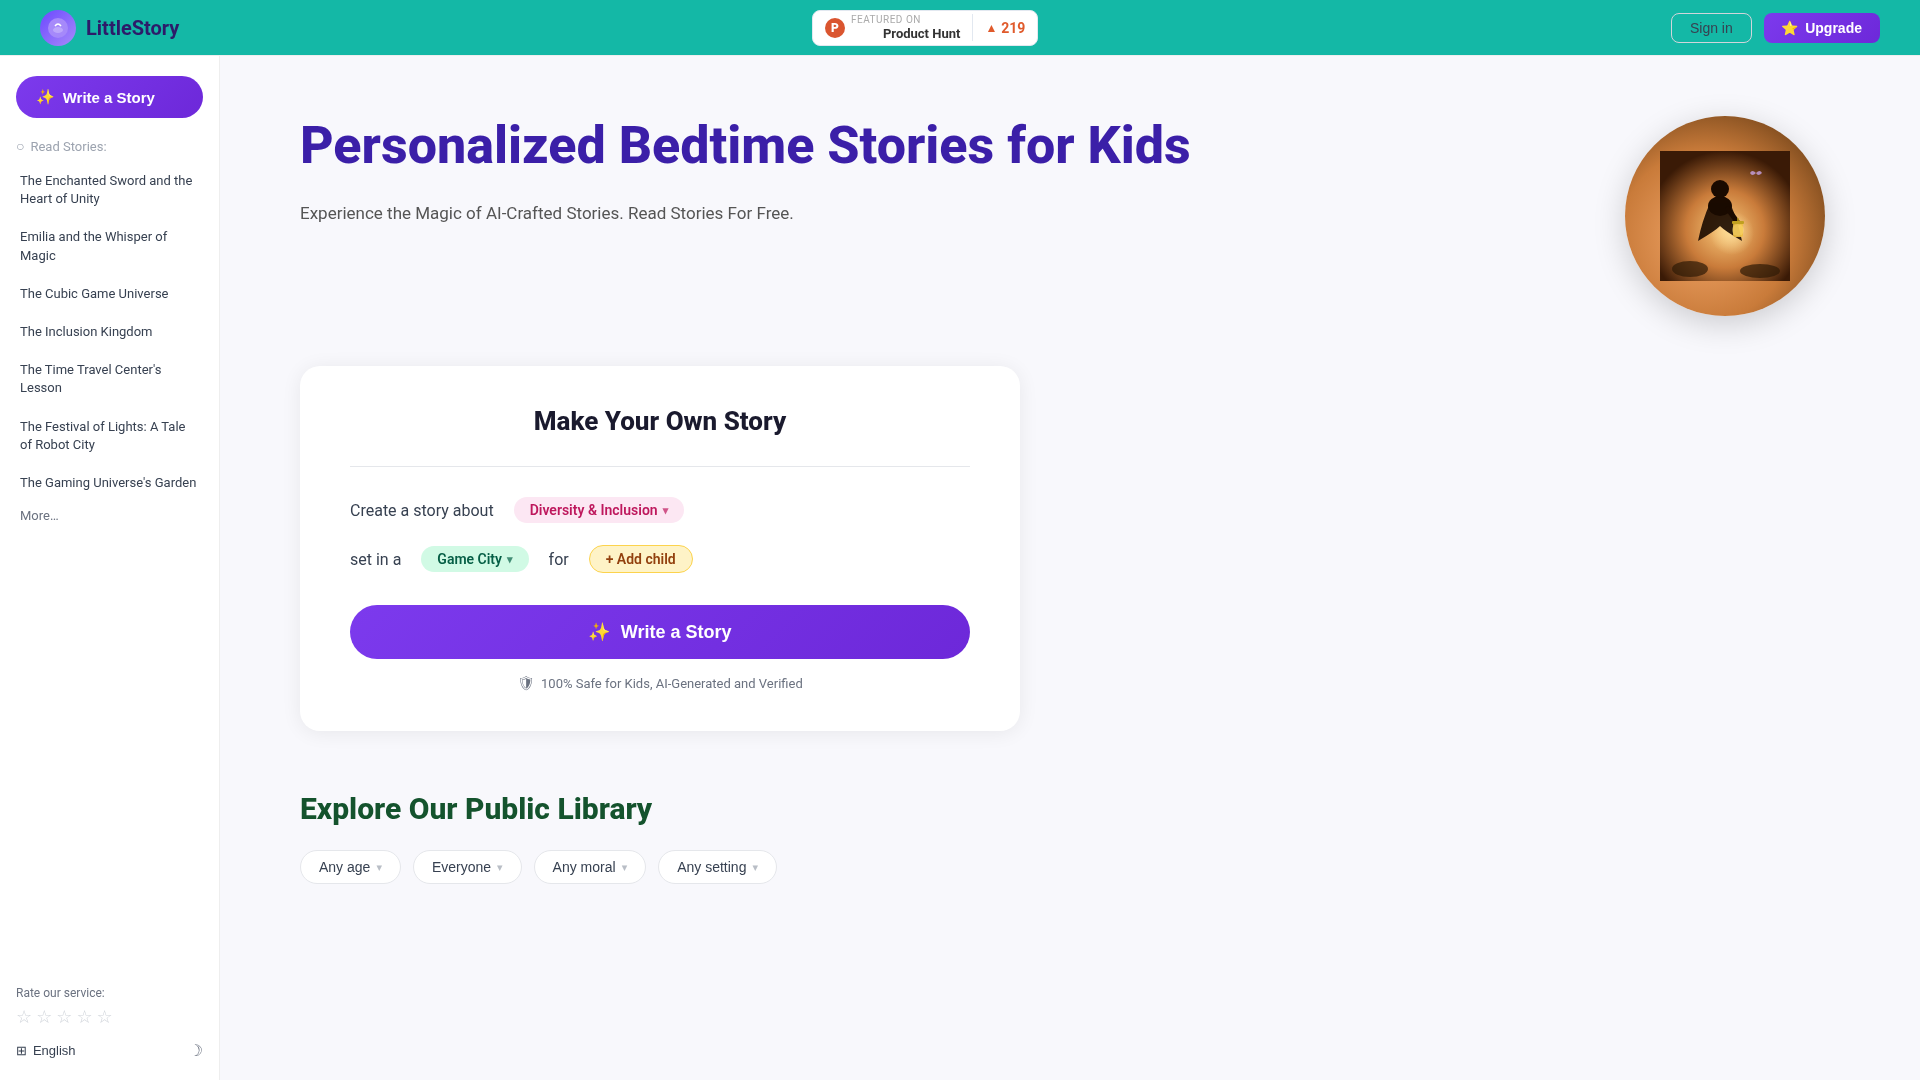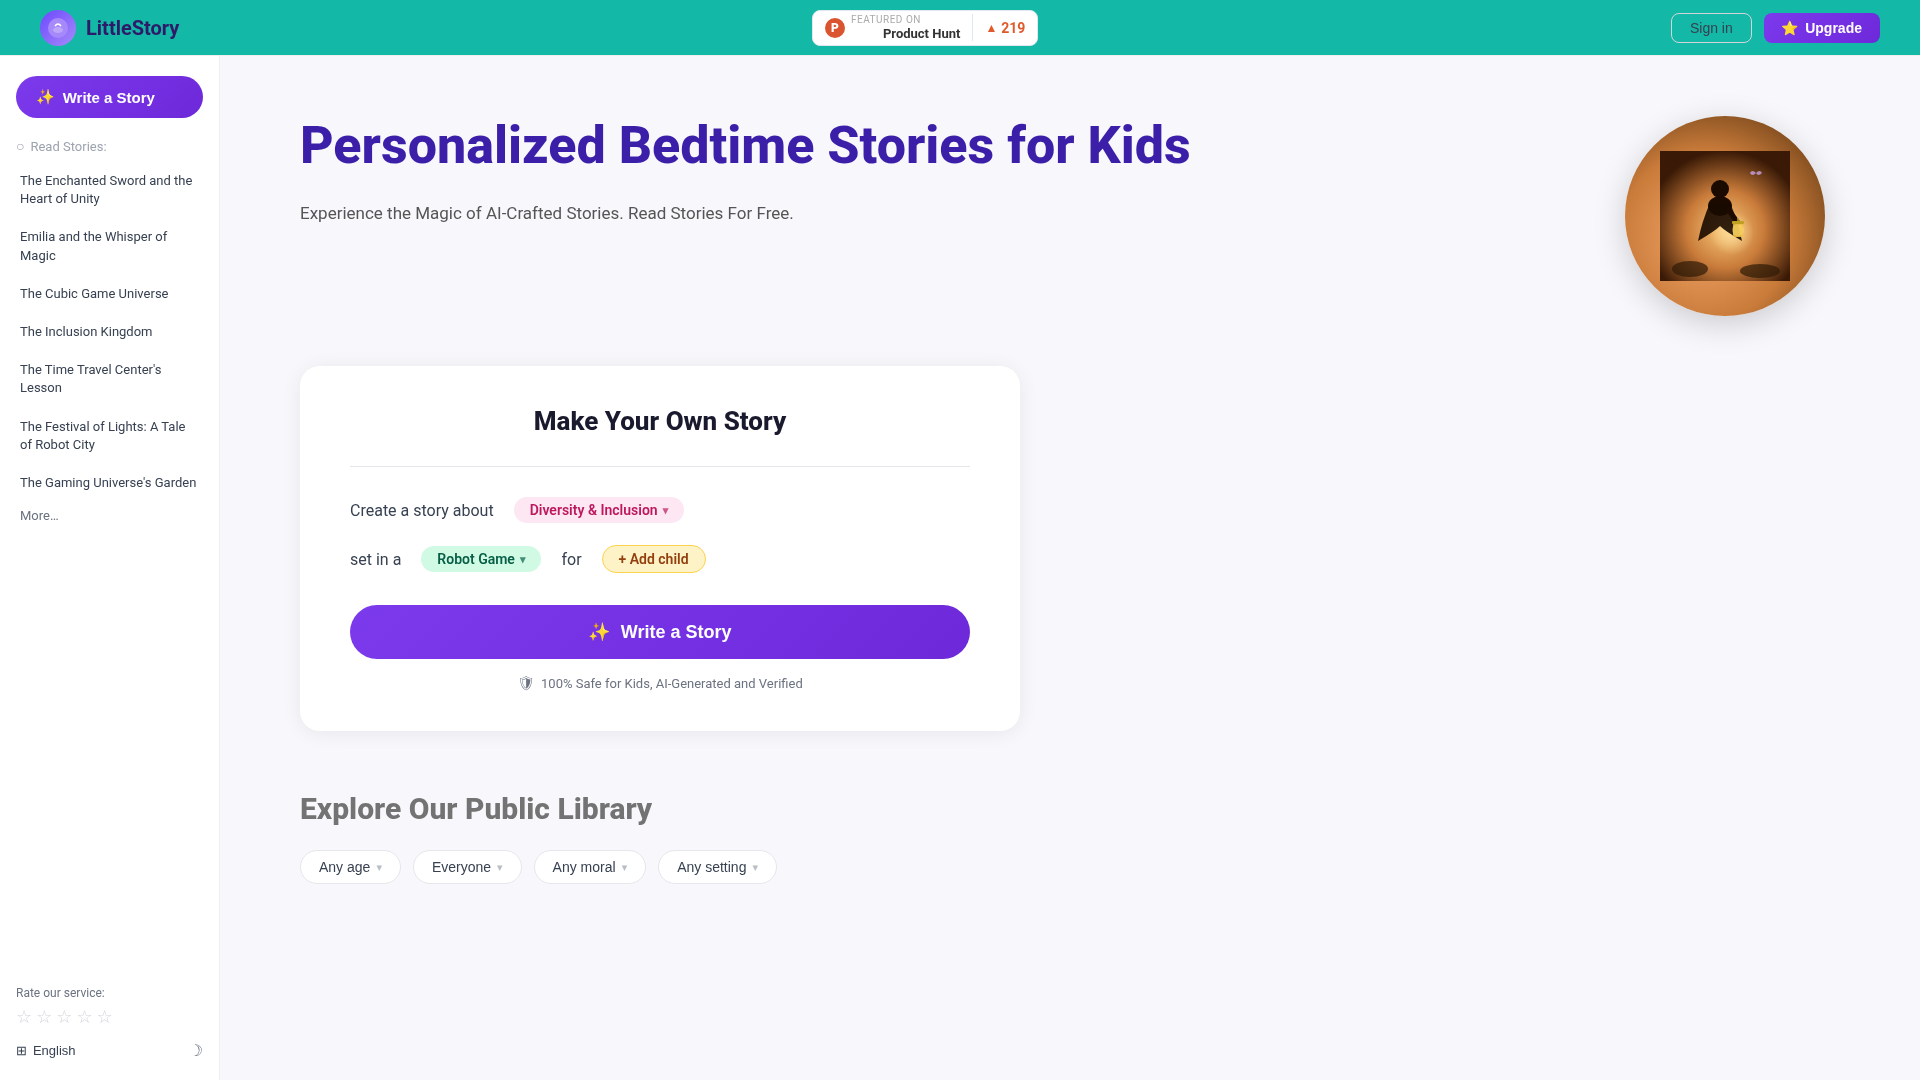--- a/index.html
+++ b/index.html
@@ -366,21 +366,21 @@
       font-size: 13px;
       color: #6b7280;
     }
     .shield-icon { font-size: 14px; }
 
     
     .library-section { max-width: 720px; }
     .library-title {
       font-size: 30px;
       font-weight: 800;
-      color: #737373;
+      color: #14532d;
       margin-bottom: 24px;
     }
     .filter-row {
       display: flex;
       align-items: center;
       gap: 12px;
       flex-wrap: wrap;
     }
     .filter-btn {
       display: flex;
@@ -547,21 +547,21 @@
         <div class="option-row">
           <span>Create a story about</span>
           <div class="tag-pill tag-pink">
             <span>Diversity &amp; Inclusion</span>
             <span class="chevron">▾</span>
           </div>
         </div>
         <div class="option-row">
           <span>set in a</span>
           <div class="tag-pill tag-green">
-            <span>Robot Game</span>
+            <span>Game City</span>
             <span class="chevron">▾</span>
           </div>
           <span>for</span>
           <div class="tag-pill tag-yellow">
             <span>+ Add child</span>
           </div>
         </div>
       </div>
 
       <button class="write-story-main-btn">

